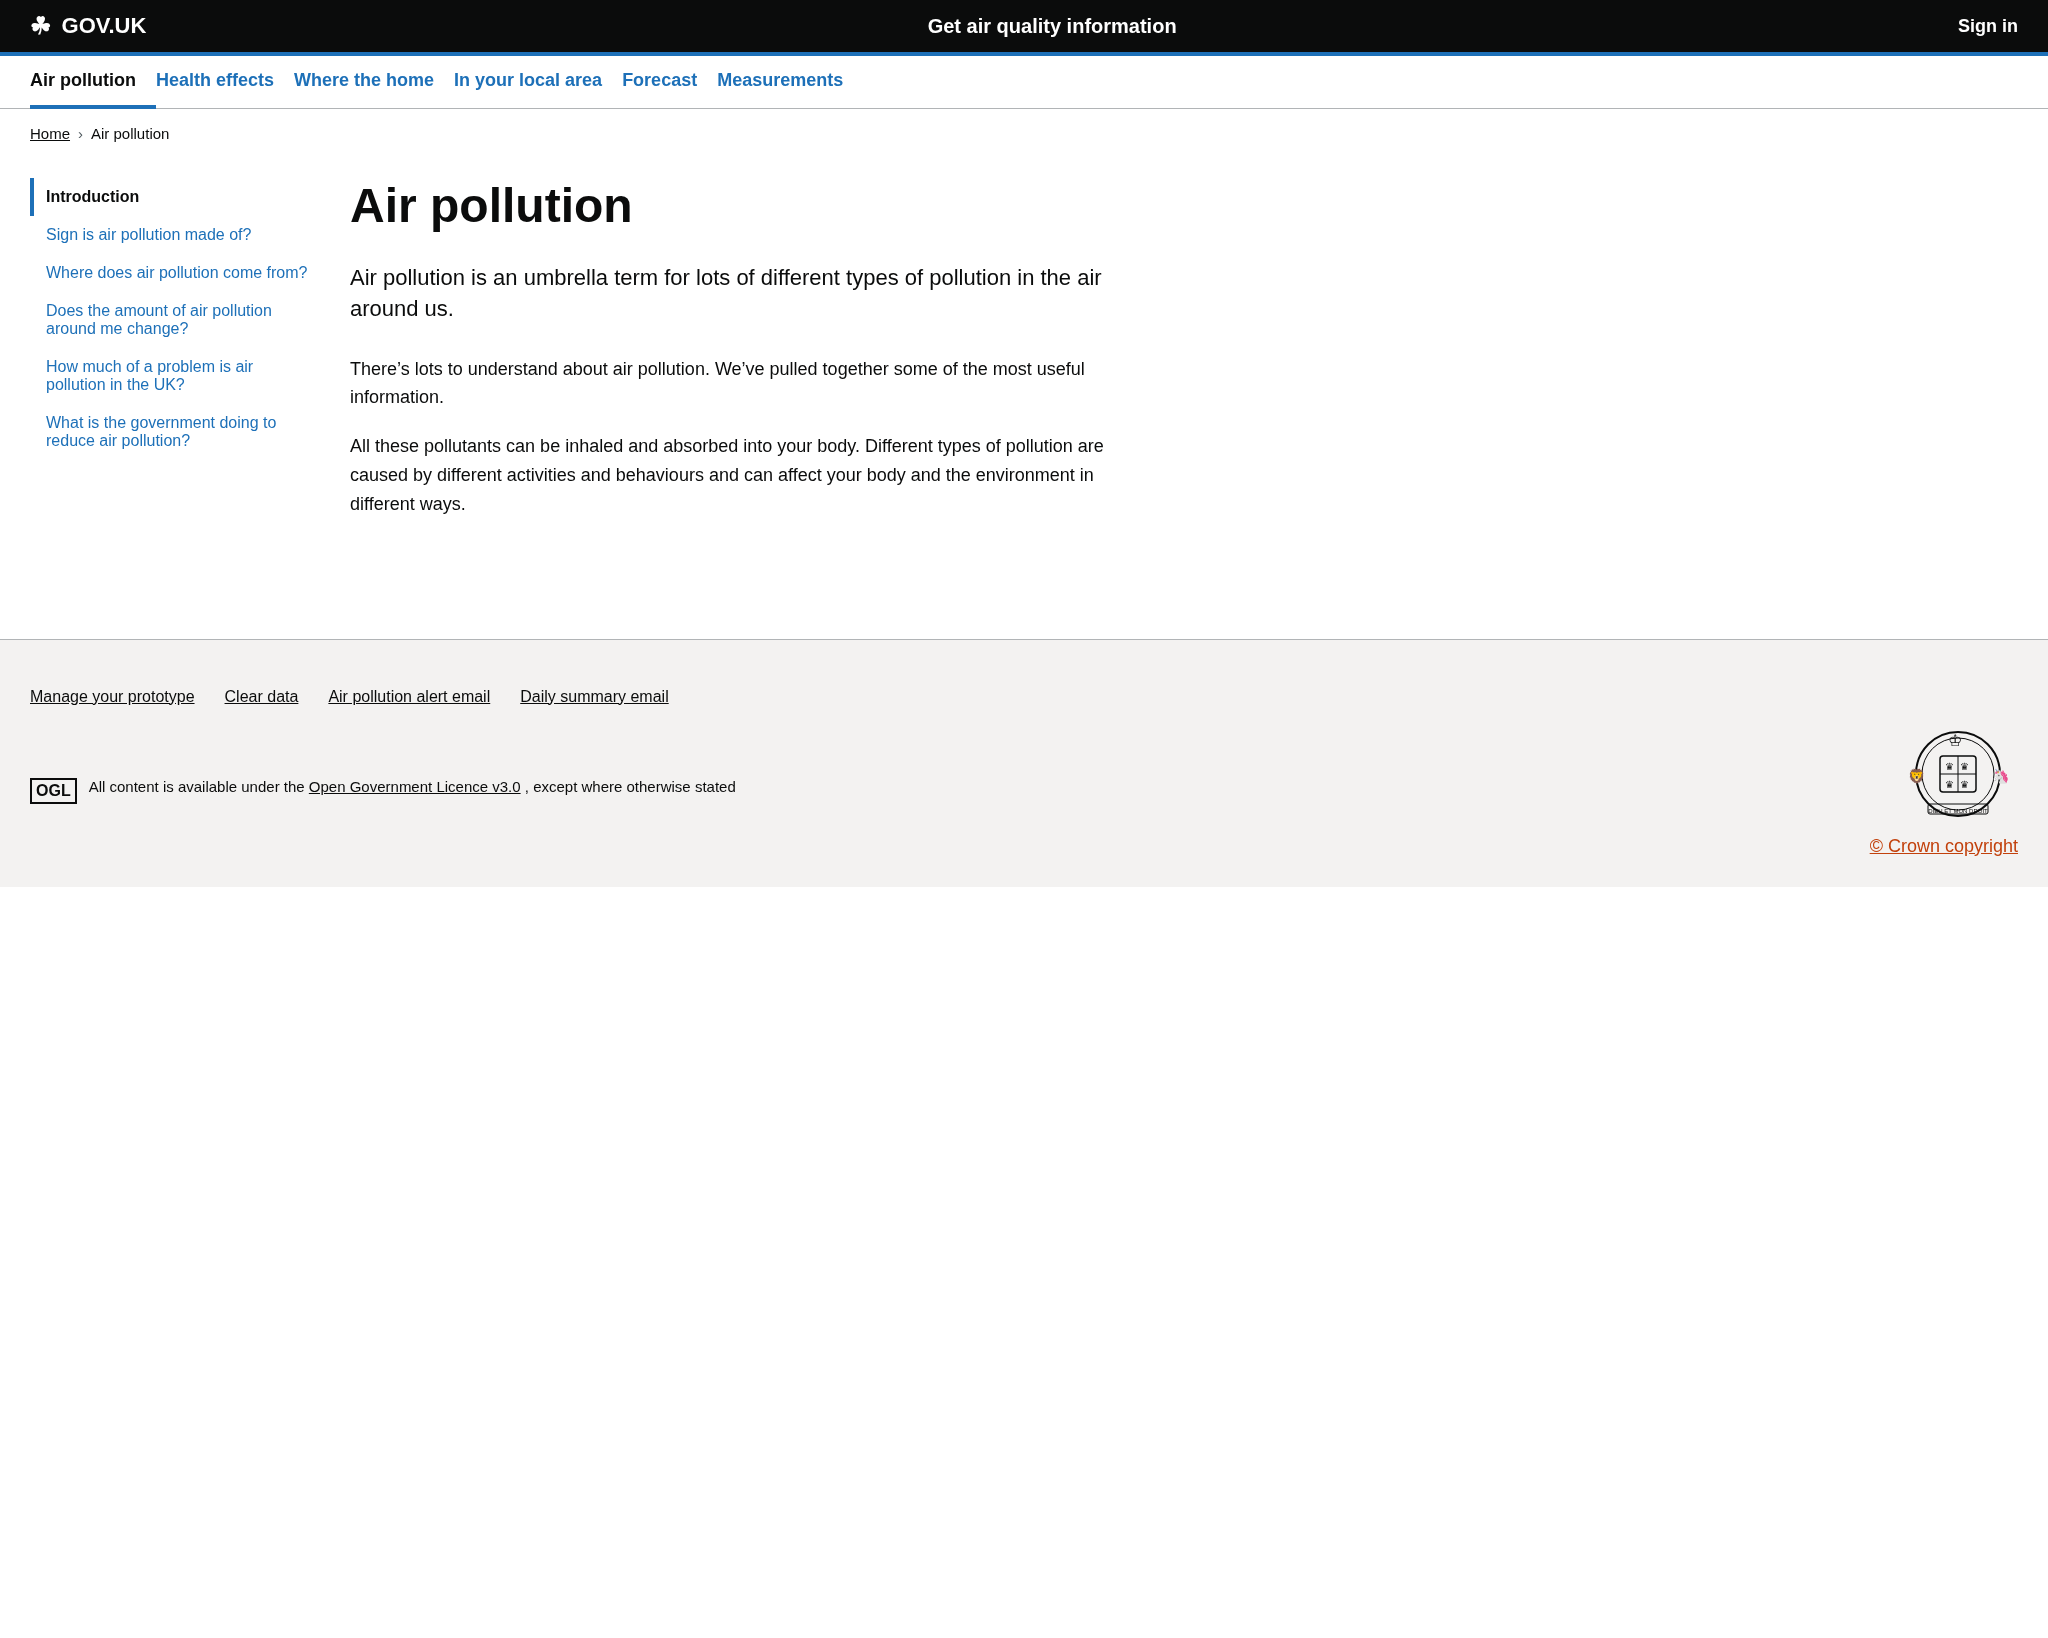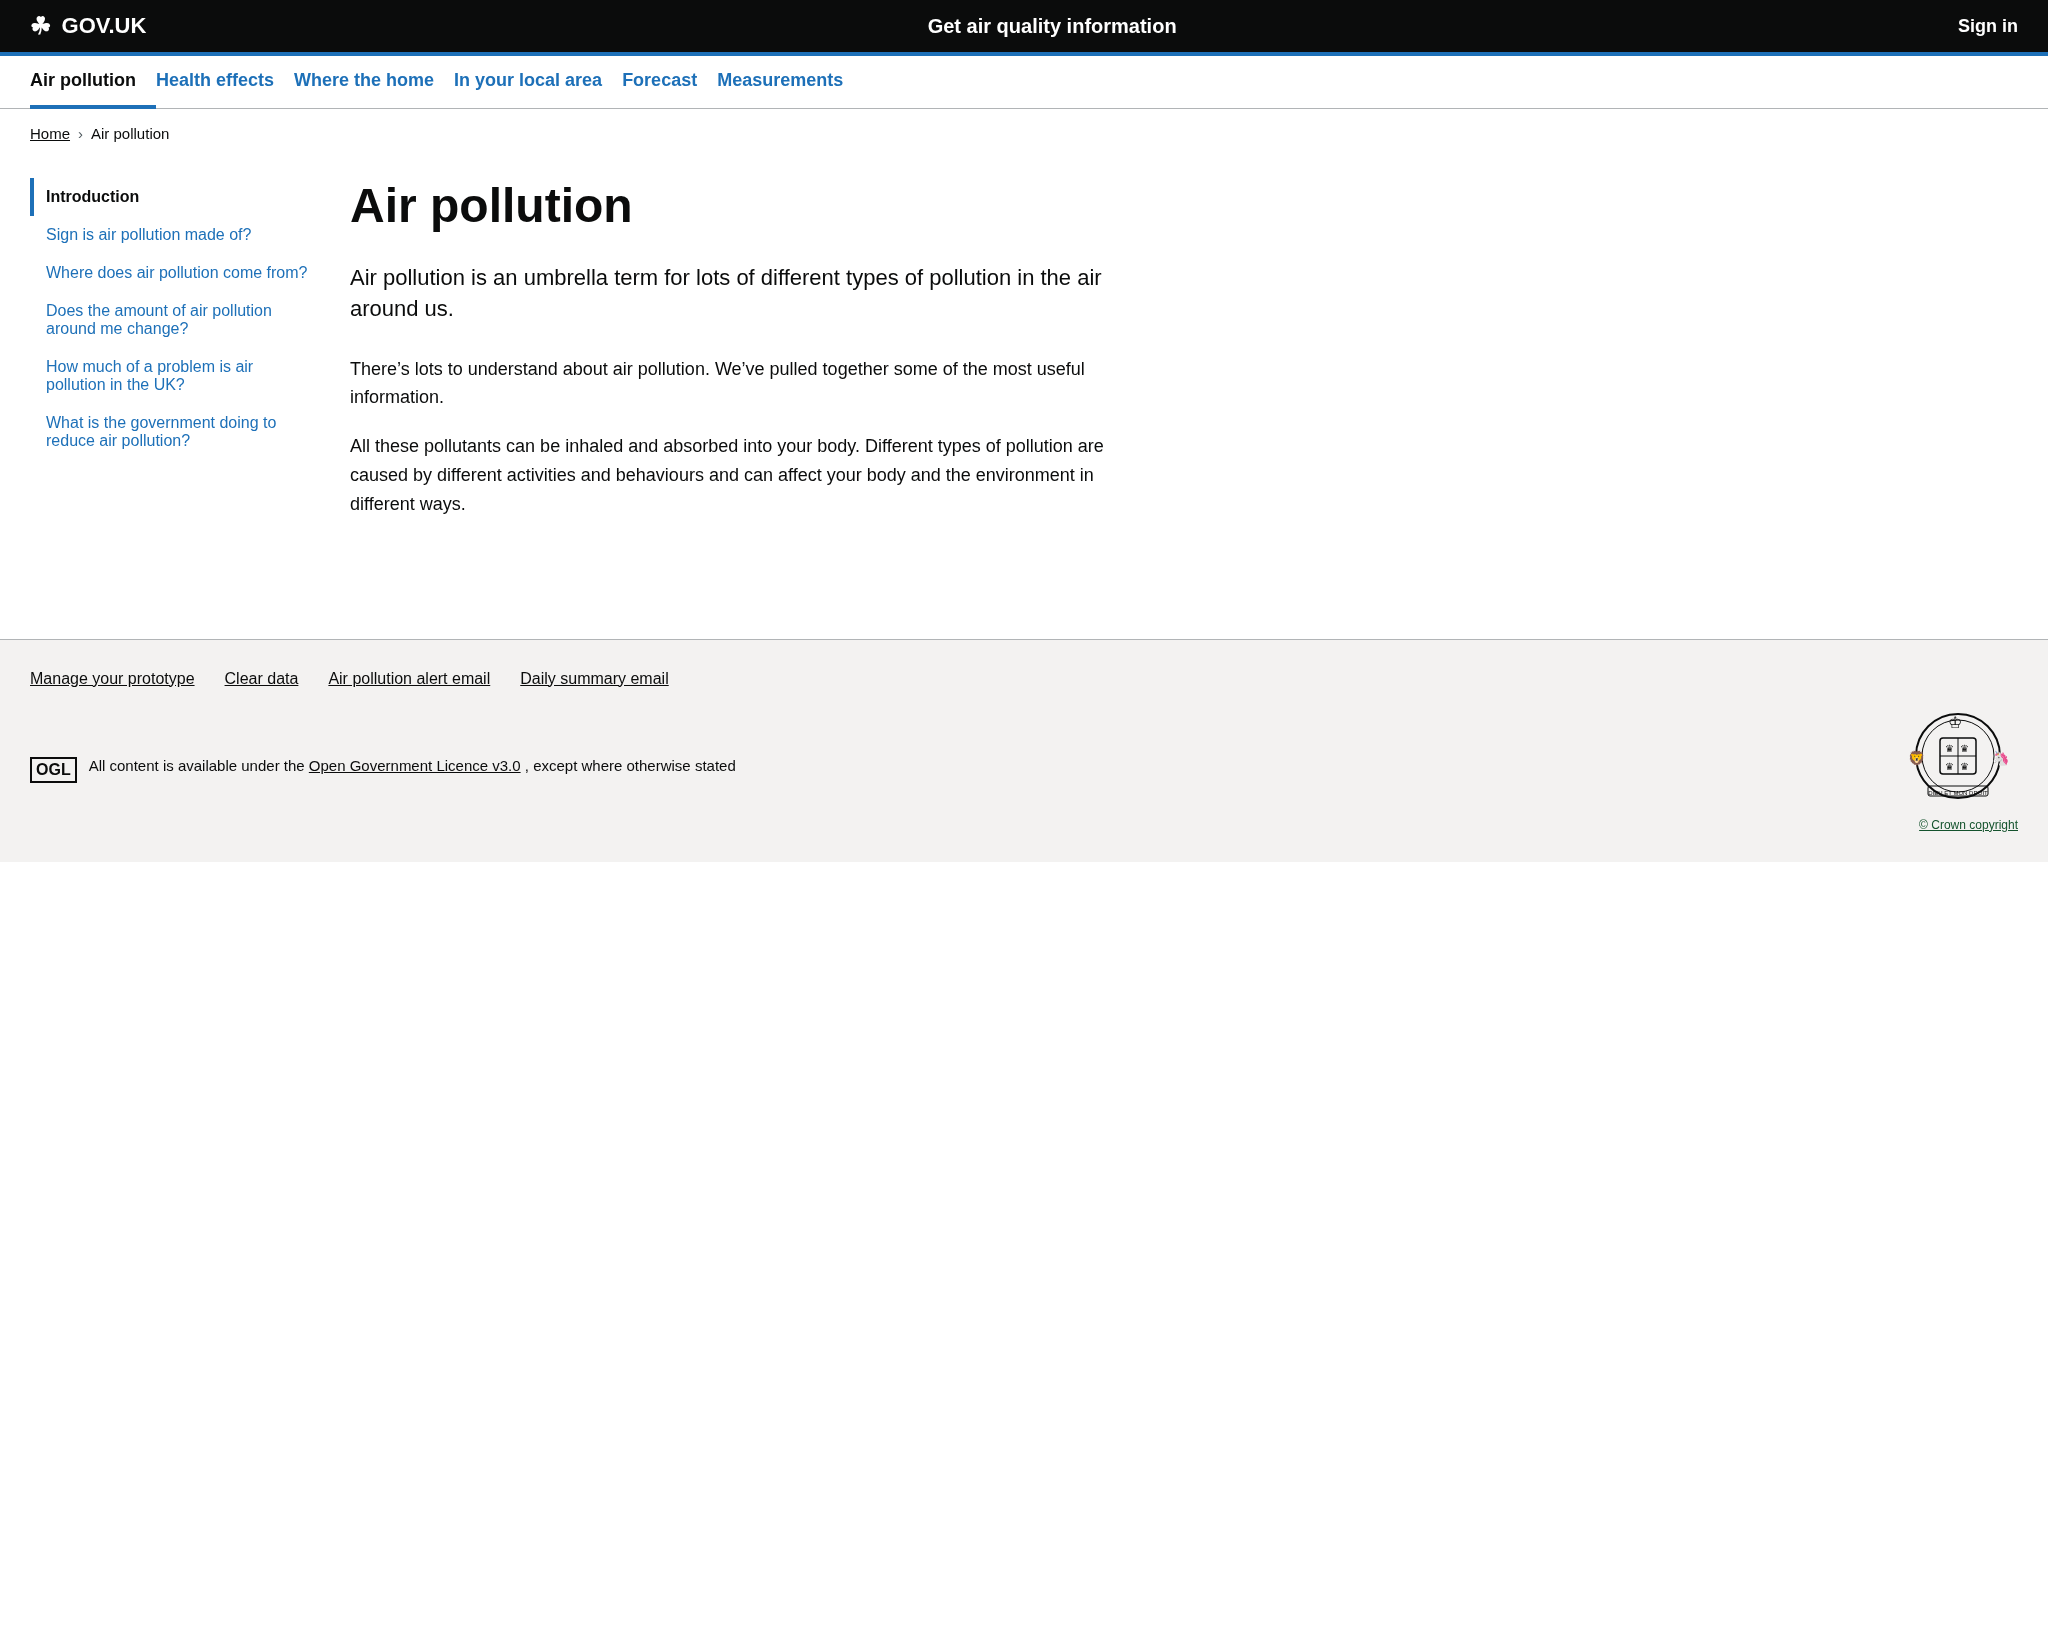--- a/index.html
+++ b/index.html
@@ -131,21 +131,21 @@
       font-size: 18px;
       line-height: 1.6;
       color: #0b0c0c;
       margin-bottom: 20px;
     }
 
     
     .footer {
       background: #f3f2f1;
       border-top: 1px solid #b1b4b6;
-      padding: 30px 30px 30px 30px;
+      padding: 48px 30px 30px 30px;
       margin-top: 40px;
     }
     .footer-links {
       display: flex;
       gap: 30px;
       margin-bottom: 20px;
       flex-wrap: wrap;
     }
     .footer-links a {
       color: #0b0c0c;
@@ -175,22 +175,22 @@
       color: #0b0c0c;
       text-decoration: underline;
     }
     .footer-right {
       display: flex;
       flex-direction: column;
       align-items: flex-end;
       gap: 10px;
     }
     .crown-copyright {
-      font-size: 12px;
-      color: #14532d;
+      font-size: 18px;
+      color: #c2410c;
       text-decoration: underline;
       cursor: pointer;
     }
 
     
     .royal-arms {
       width: 120px;
       height: 100px;
     }
   </style>

